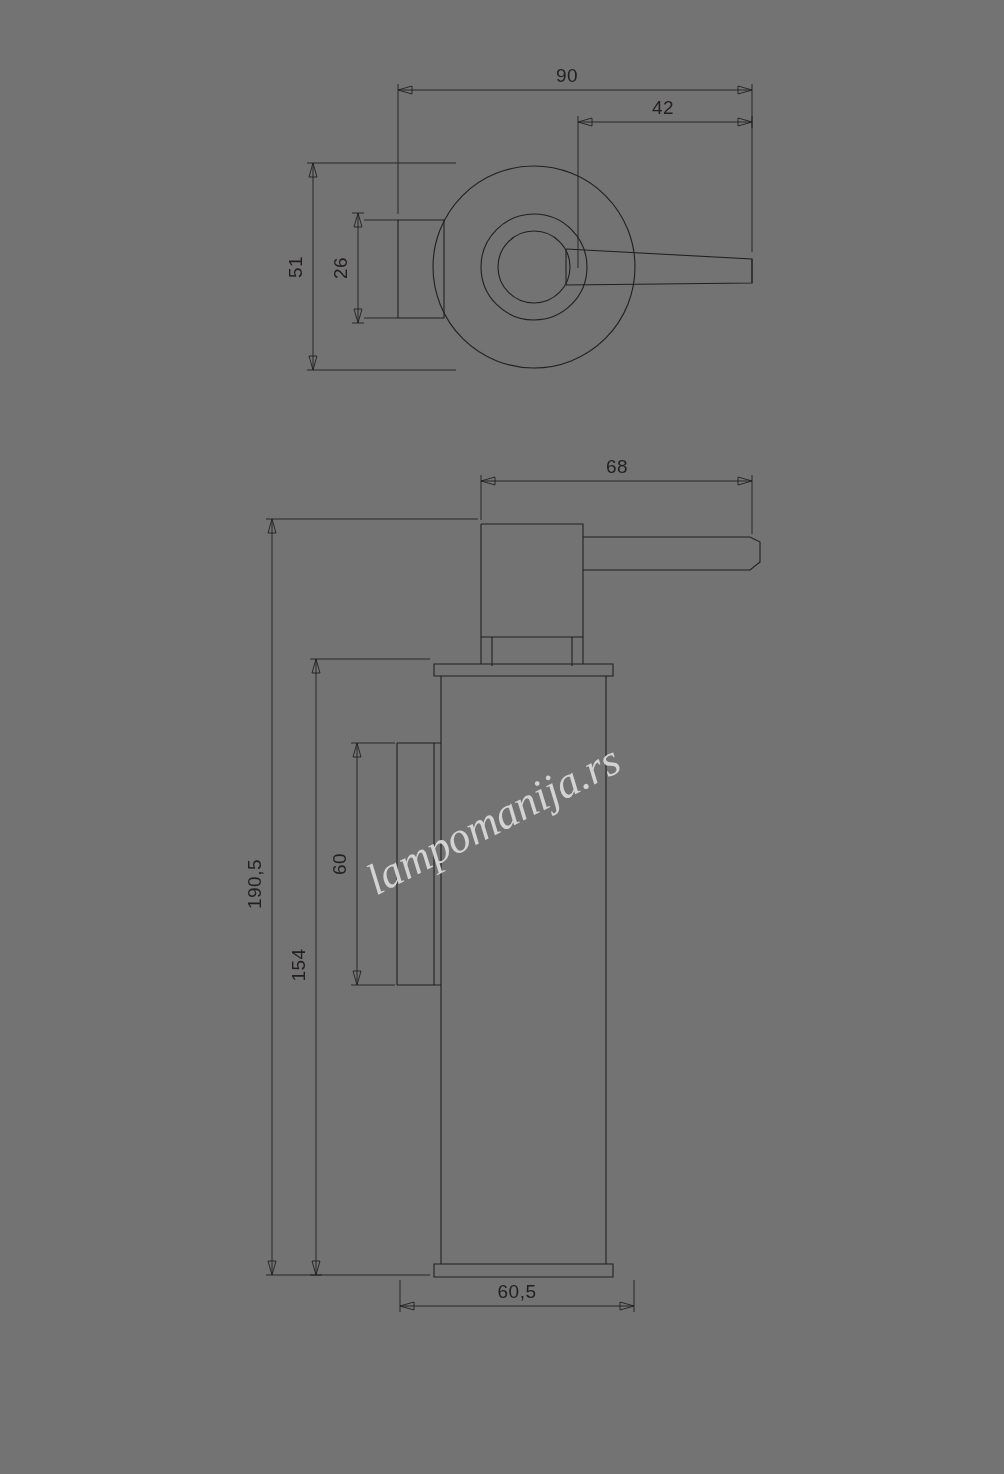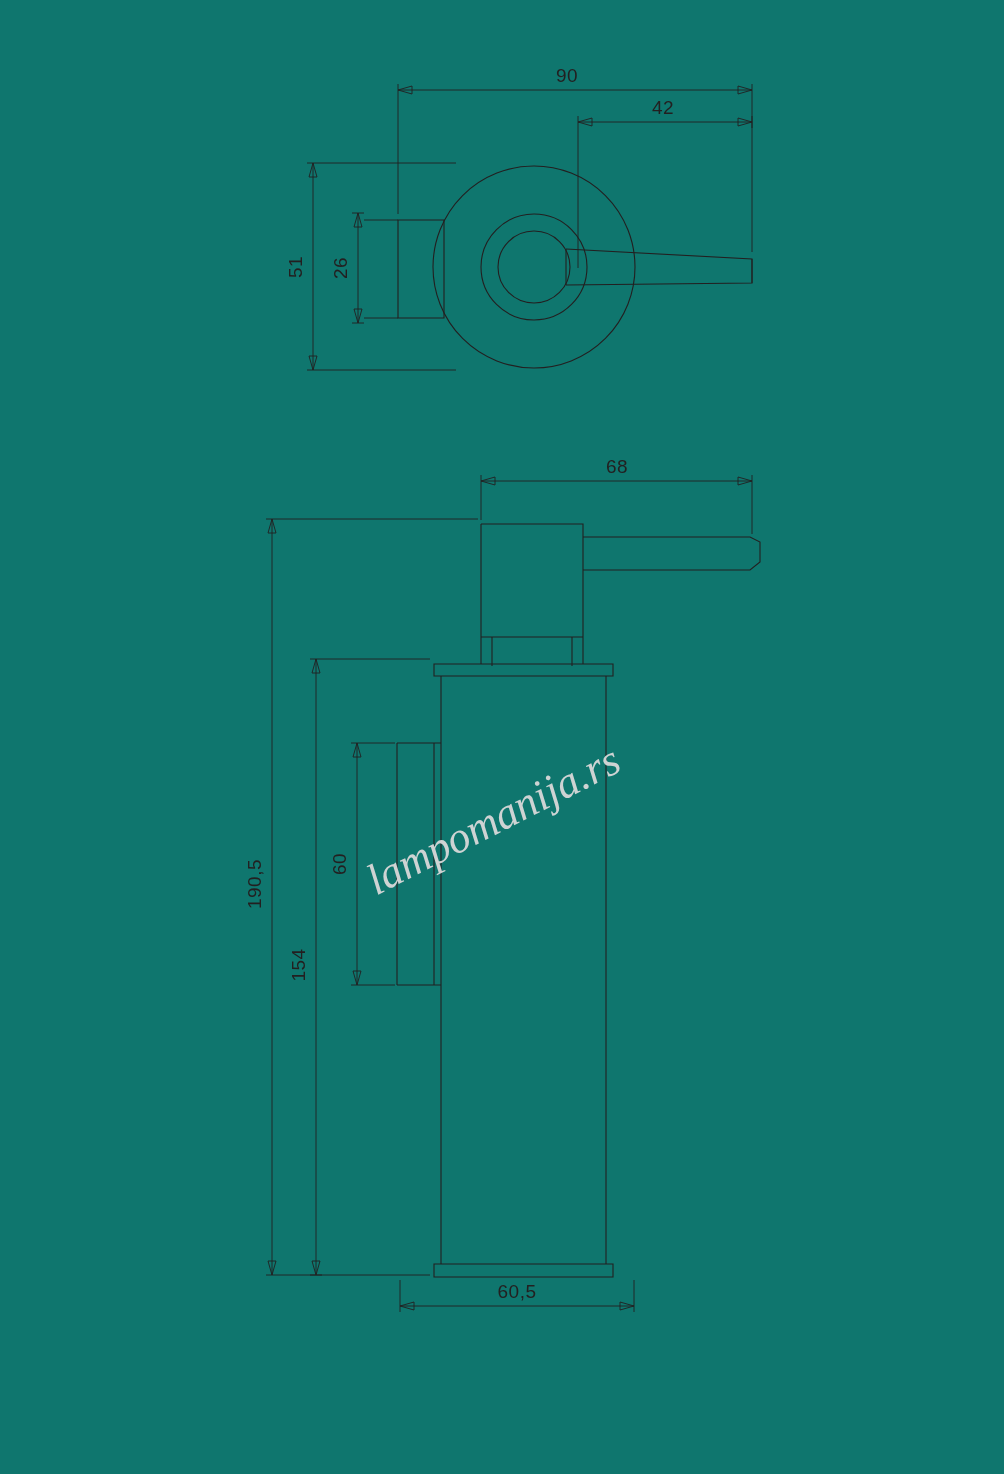--- a/index.html
+++ b/index.html
@@ -7,21 +7,21 @@
     padding: 0;
     background: #ffffff;
   }
   body {
     font-family: "Liberation Sans", sans-serif;
   }
   #page {
     position: relative;
     width: 1004px;
     height: 1474px;
-    background: #0f766e;
+    background: #737373;
     overflow: hidden;
     text-decoration: underline;
   }
   svg.drawing {
     position: absolute;
     left: 0;
     top: 0;
     width: 1004px;
     height: 1474px;
   }

